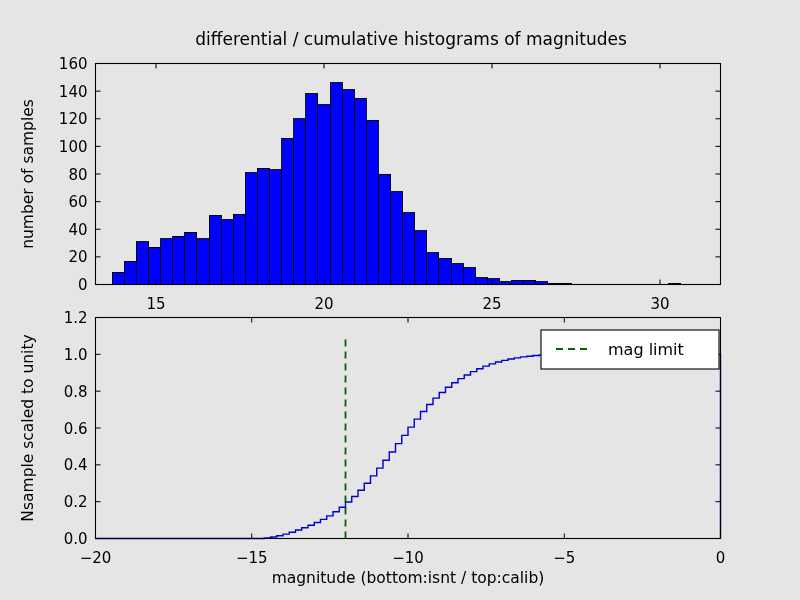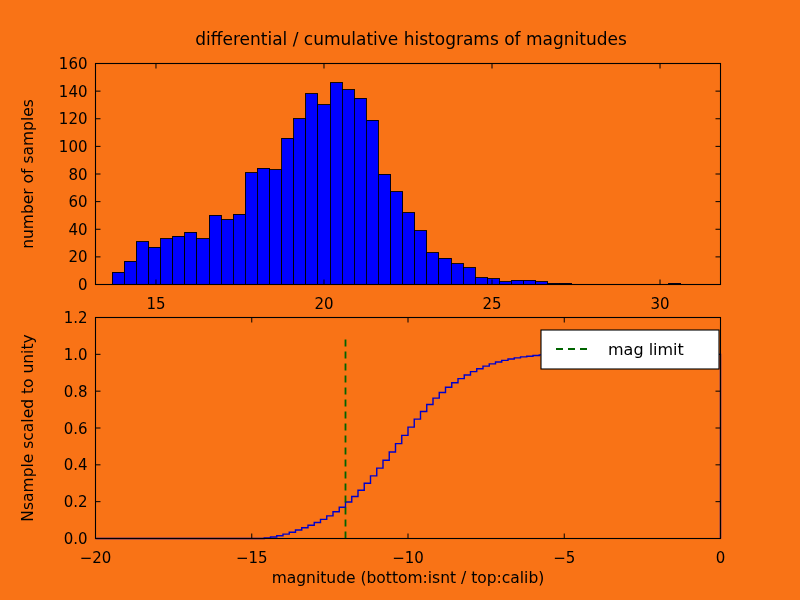--- a/index.html
+++ b/index.html
@@ -10,21 +10,21 @@
   body {
     width: 800px;
     height: 600px;
     font-family: "DejaVu Sans", sans-serif;
     overflow: hidden;
   }
   #figure {
     position: relative;
     width: 800px;
     height: 600px;
-    background: #f97316;
+    background: #e5e5e5;
   }
   svg#plot-canvas {
     display: block;
     width: 800px;
     height: 600px;
   }
   .axis-line {
     stroke: #000000;
     stroke-width: 1.1;
     fill: none;

